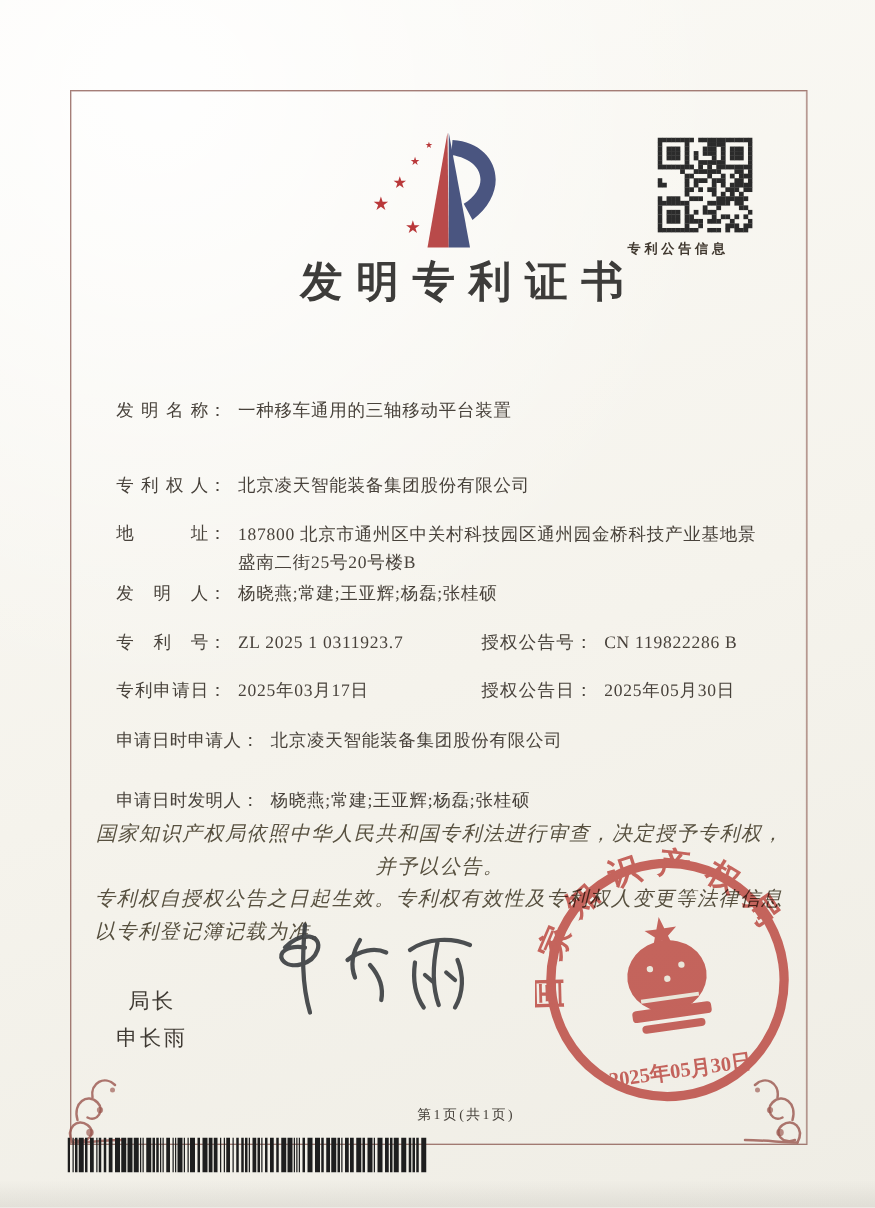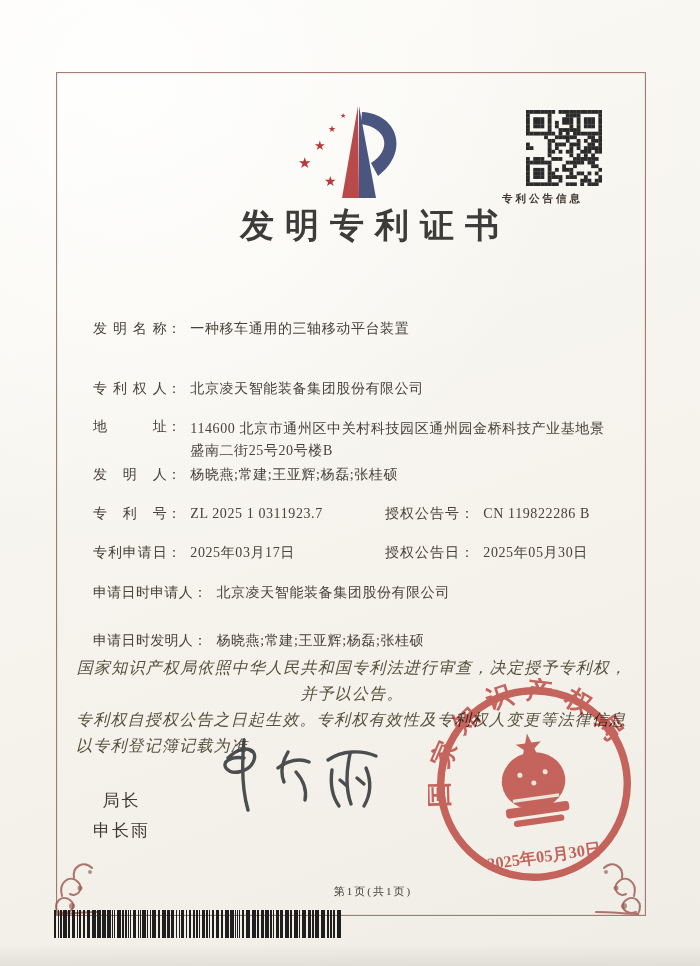--- a/index.html
+++ b/index.html
@@ -363,21 +363,21 @@
 
     <div class="frow" style="top:6px">
       <span class="spread">发明名称</span><span class="colon">：</span><span class="fval">一种移车通用的三轴移动平台装置</span>
     </div>
 
     <div class="frow" style="top:66px">
       <span class="spread">专利权人</span><span class="colon">：</span><span class="fval">北京凌天智能装备集团股份有限公司</span>
     </div>
 
     <div class="frow" style="top:104px">
-      <span class="spread">地址</span><span class="colon">：</span><span class="fval wrapval">114600 北京市通州区中关村科技园区通州园金桥科技产业基地景盛南二街25号20号楼B</span>
+      <span class="spread">地址</span><span class="colon">：</span><span class="fval wrapval">187800 北京市通州区中关村科技园区通州园金桥科技产业基地景盛南二街25号20号楼B</span>
     </div>
 
     <div class="frow" style="top:152px">
       <span class="spread">发明人</span><span class="colon">：</span><span class="fval">杨晓燕;常建;王亚辉;杨磊;张桂硕</span>
     </div>
 
     <div class="frow" style="top:191px">
       <span class="spread">专利号</span><span class="colon">：</span><span class="fval">ZL 2025 1 0311923.7</span>
       <span class="rcol">
         <span class="rlbl">授权公告号</span><span class="colon">：</span><span class="fval">CN 119822286 B</span>

